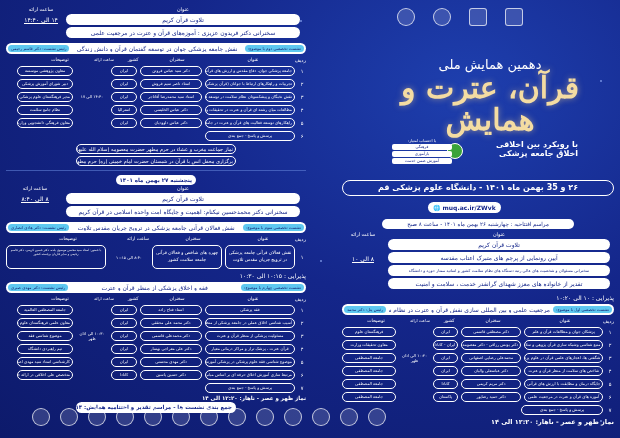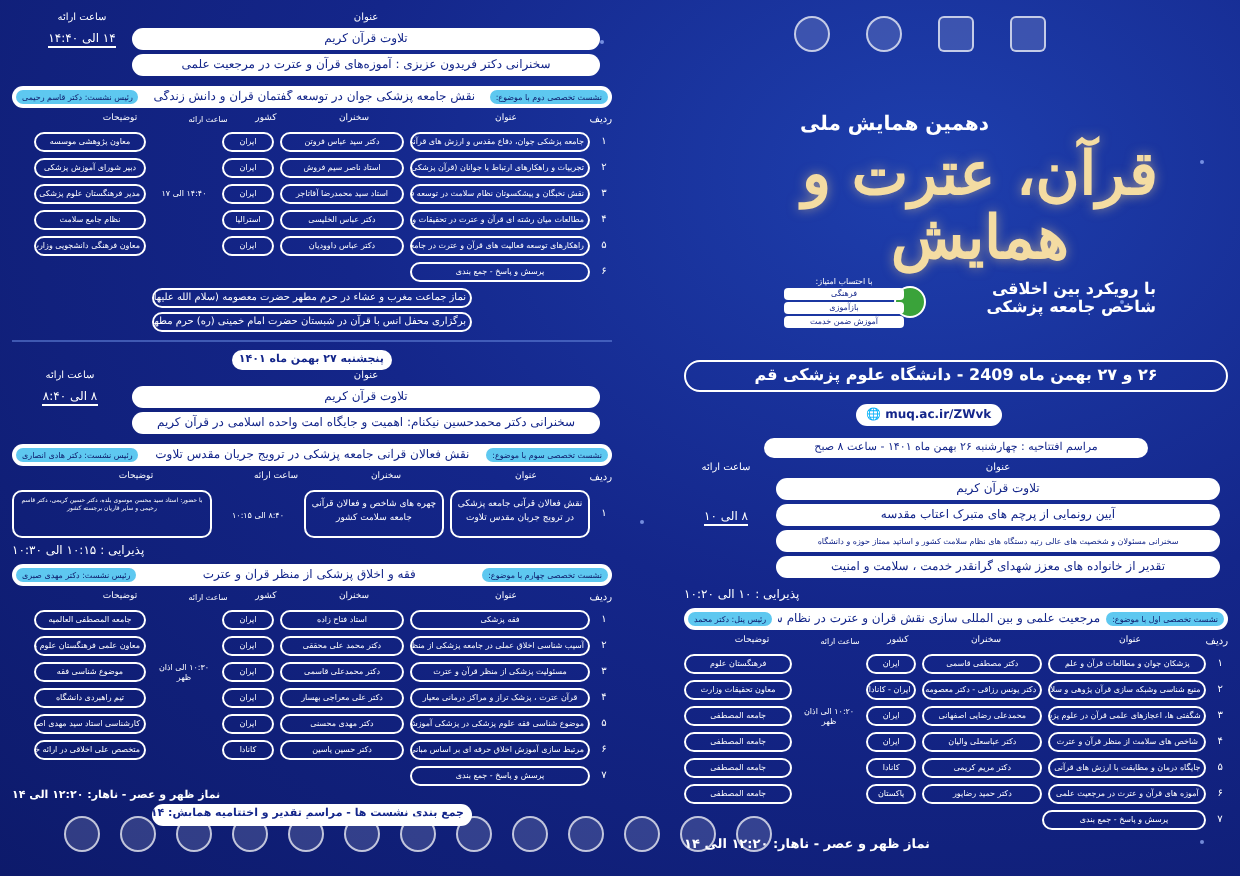--- a/index.html
+++ b/index.html
@@ -18,26 +18,26 @@
 .tbl-hdr{display:flex;font-size:4.5px;margin:2px 0}
 .row{display:flex;gap:3px;align-items:center;margin:2px 0;height:11px}
 .cnum{width:8px;font-size:5px;text-align:center}
 .ctitle{width:82px}
 .cspk{width:62px}
 .ccty{width:26px}
 .ctime{width:32px;font-size:4px;text-align:center}
 .cnote{width:56px}
 .time-label{font-size:6px;text-align:center}
 .underline{border-bottom:1px solid #fff;display:inline-block}
-.small-white{font-size:6px;text-align:left;margin:3px 0}
+.small-white{font-size:6px;text-align:right;margin:3px 0}
 .sep{border-top:1px solid #5f7fd6;margin:4px 0;opacity:.6}
 .logo{display:inline-block;width:18px;height:18px;border-radius:50%;background:rgba(255,255,255,.15);border:1px solid rgba(255,255,255,.7);margin:0 2px}
 .logos-top{position:absolute;top:8px;left:395px;display:flex;gap:14px;align-items:center}
 .logos-bot{position:absolute;top:408px;left:30px;display:flex;gap:6px;align-items:center}
-.conf-sub{position:absolute;top:57px;left:400px;width:180px;font-size:10px;font-weight:bold;text-align:left;color:#fff}
+.conf-sub{position:absolute;top:57px;left:400px;width:180px;font-size:13px;font-weight:normal;text-align:center;color:#fff}
 .conf-title{position:absolute;top:72px;left:380px;width:220px;font-family:"DejaVu Serif",serif;font-size:30px;color:#f4dca2;text-align:center;font-weight:bold;text-shadow:0 0 6px rgba(255,220,140,.5);line-height:32px}
 .apple{position:absolute;top:143px;left:452px;width:16px;height:16px;background:#3aa33a;border-radius:50%;border:1px solid #fff}
 .approach{position:absolute;top:140px;left:350px;font-size:8px;font-weight:bold;color:#fff;text-align:right;width:98px}
 .credits{position:absolute;top:138px;left:392px;width:60px;font-size:4px}
 .credit-pill{background:#fff;color:#14268a;border-radius:2px;font-size:4px;text-align:center;height:6px;line-height:6px;margin:1px 0}
 .date-bar{position:absolute;top:180px;left:342px;width:272px;border:1.5px solid #fff;border-radius:12px;height:16px;line-height:14px;font-size:8px;font-weight:bold;text-align:center}
 .url{position:absolute;top:202px;left:428px;background:#fff;color:#14268a;border-radius:6px;font-size:6px;font-weight:bold;padding:0 5px;height:11px;line-height:11px;direction:ltr}
 </style>
 </head>
 <body>
@@ -53,31 +53,31 @@
   <span class="logo" style="border-radius:3px"></span>
   <span class="logo"></span>
   <span class="logo"></span>
 </div>
 
 <div class="conf-sub">دهمین همایش ملی</div>
 <div class="conf-title">قرآن، عترت و همایش</div>
 
 <div class="approach" style="left:458px;width:120px">
   <div>با رویکرد بین اخلاقی</div>
-  <div>شاخص جامعه پزشکی</div>
+  <div>اخلاق جامعه پزشکی</div>
 </div>
 <div class="apple" style="left:447px"></div>
 <div class="credits">
   <div style="text-align:center">با احتساب امتیاز:</div>
   <div class="credit-pill">فرهنگی</div>
   <div class="credit-pill">بازآموزی</div>
   <div class="credit-pill">آموزش ضمن خدمت</div>
 </div>
 
-<div class="date-bar">۲۶ و ۲۷ بهمن ماه 2409 - دانشگاه علوم پزشکی قم</div>
+<div class="date-bar">۲۶ و 35 بهمن ماه ۱۴۰۱ - دانشگاه علوم پزشکی قم</div>
 <div class="url">🌐 <span>muq.ac.ir/ZWvk</span></div>
 
 <div class="col-r" style="top:219px">
   <div class="pill" style="margin:0 40px;height:10px;line-height:10px;font-size:5.5px">مراسم افتتاحیه : چهارشنبه ۲۶ بهمن ماه ۱۴۰۱ - ساعت ۸ صبح</div>
   <div style="display:flex;margin-top:2px">
     <div style="flex:1;padding:0 4px">
       <div class="hdr">عنوان</div>
       <div class="pill">تلاوت قرآن کریم</div>
       <div class="pill">آیین رونمایی از پرچم های متبرک اعتاب مقدسه</div>
       <div class="pill" style="font-size:4px">سخنرانی مسئولان و شخصیت های عالی رتبه دستگاه های نظام سلامت کشور و اساتید ممتاز حوزه و دانشگاه</div>

